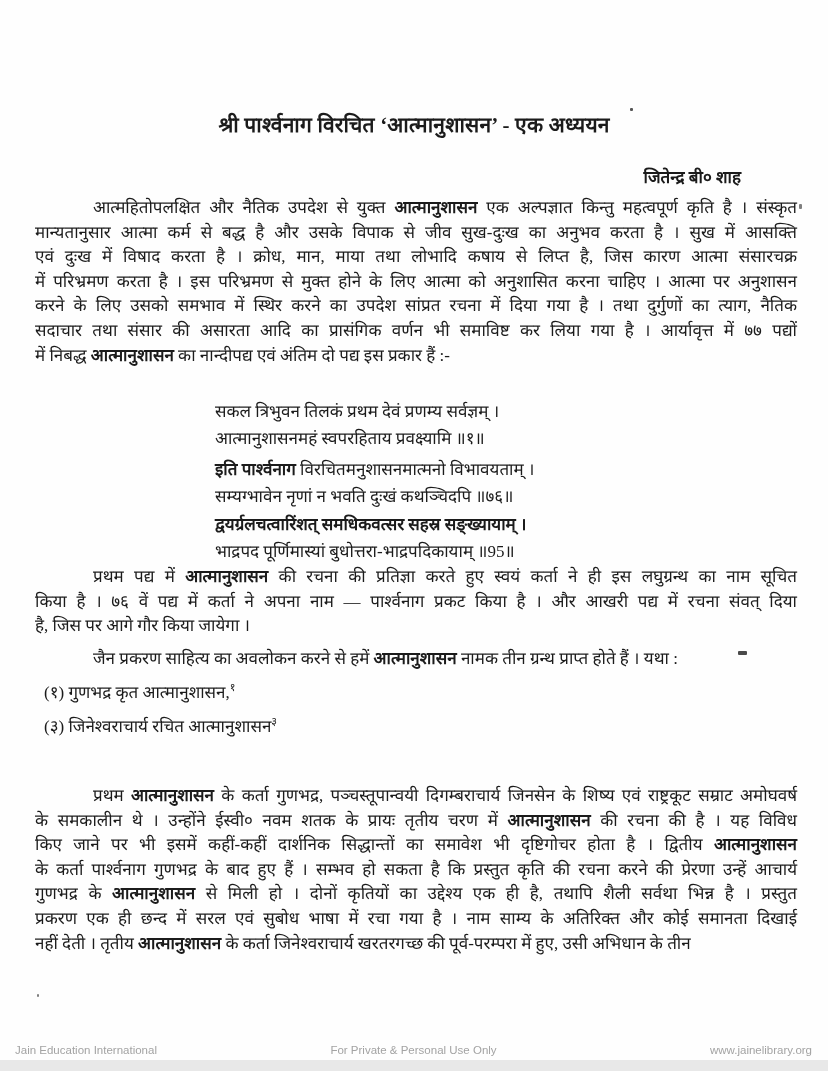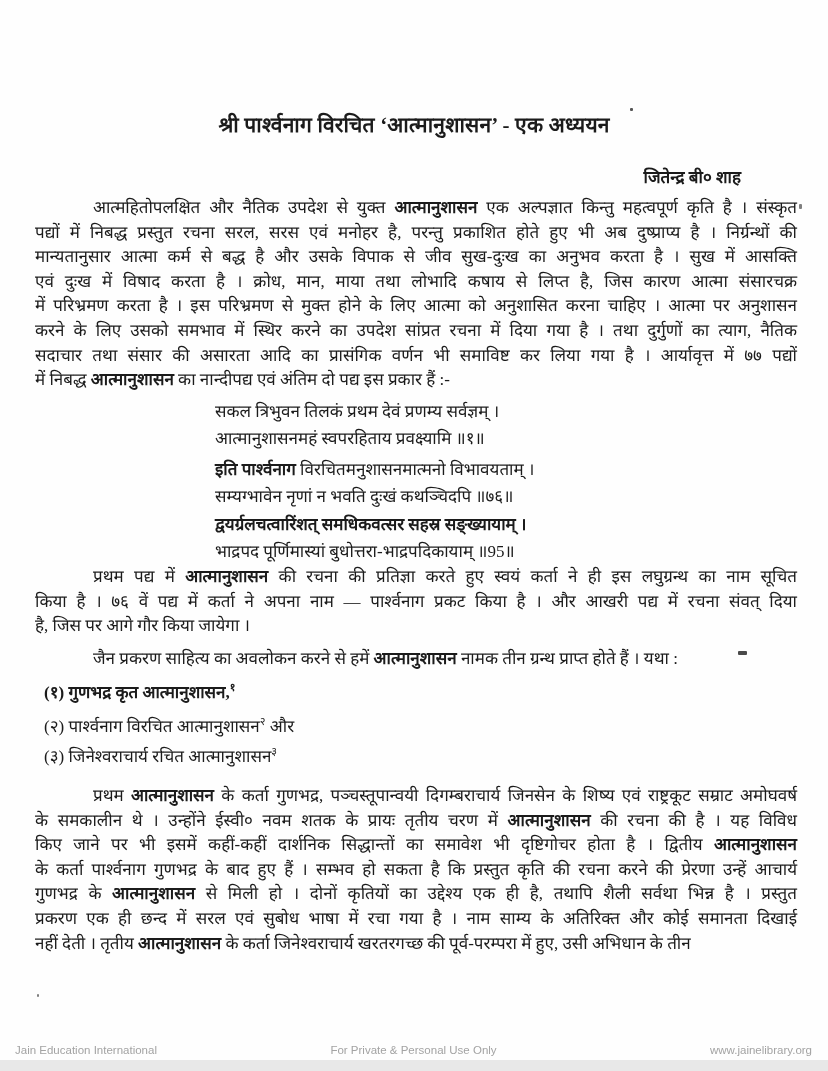--- a/index.html
+++ b/index.html
@@ -54,21 +54,21 @@
   #verse-3 { top: 511px; }
   .work-list {
     position: absolute;
     left: 44px; right: 60px;
     top: 680px;
   }
   .list-item {
     font-size: 17px;
     line-height: 25px;
   }
-  #list-item-1 { margin-bottom: 9px; font-weight: bold; }
+  #list-item-1 { margin-bottom: 9px; }
   #list-item-2 { margin-bottom: 5px; }
   sup { font-size: 11px; line-height: 0; }
   .footer {
     position: absolute;
     top: 1044px; left: 15px; right: 16px;
     display: flex;
     justify-content: space-between;
     align-items: baseline;
     font-family: "Liberation Sans", "DejaVu Sans", sans-serif;
     font-size: 11.5px;
@@ -85,21 +85,20 @@
 <body>
 
 <div class="page">
 
   <h1 class="doc-title">श्री पार्श्वनाग विरचित ‘आत्मानुशासन’ - एक अध्ययन</h1>
 
   <div class="author">जितेन्द्र बी० शाह</div>
 
   <div class="para" id="para-1">
       <div class="ln first">आत्महितोपलक्षित और नैतिक उपदेश से युक्त <b>आत्मानुशासन</b> एक अल्पज्ञात किन्तु महत्वपूर्ण कृति है । संस्कृत</div>
-      <div class="ln">पद्यों में निबद्ध प्रस्तुत रचना सरल, सरस एवं मनोहर है, परन्तु प्रकाशित होते हुए भी अब दुष्प्राप्य है । निर्ग्रन्थों की</div>
       <div class="ln">मान्यतानुसार आत्मा कर्म से बद्ध है और उसके विपाक से जीव सुख-दुःख का अनुभव करता है । सुख में आसक्ति</div>
       <div class="ln">एवं दुःख में विषाद करता है । क्रोध, मान, माया तथा लोभादि कषाय से लिप्त है, जिस कारण आत्मा संसारचक्र</div>
       <div class="ln">में परिभ्रमण करता है । इस परिभ्रमण से मुक्त होने के लिए आत्मा को अनुशासित करना चाहिए । आत्मा पर अनुशासन</div>
       <div class="ln">करने के लिए उसको समभाव में स्थिर करने का उपदेश सांप्रत रचना में दिया गया है । तथा दुर्गुणों का त्याग, नैतिक</div>
       <div class="ln">सदाचार तथा संसार की असारता आदि का प्रासंगिक वर्णन भी समाविष्ट कर लिया गया है । आर्यावृत्त में ७७ पद्यों</div>
       <div class="ln last">में निबद्ध <b>आत्मानुशासन</b> का नान्दीपद्य एवं अंतिम दो पद्य इस प्रकार हैं :-</div>
     </div>
 
   <div class="verse" id="verse-1">
       <div class="ln">सकल त्रिभुवन तिलकं प्रथम देवं प्रणम्य सर्वज्ञम् ।</div>
@@ -119,21 +118,20 @@
       <div class="ln">किया है । ७६ वें पद्य में कर्ता ने अपना नाम — पार्श्वनाग प्रकट किया है । और आखरी पद्य में रचना संवत् दिया</div>
       <div class="ln last">है, जिस पर आगे गौर किया जायेगा ।</div>
     </div>
 
   <div class="para" id="para-3">
       <div class="ln last first">जैन प्रकरण साहित्य का अवलोकन करने से हमें <b>आत्मानुशासन</b> नामक तीन ग्रन्थ प्राप्त होते हैं । यथा :</div>
     </div>
 
   <div class="work-list">
     <div class="list-item" id="list-item-1">(१) गुणभद्र कृत आत्मानुशासन,<sup>१</sup></div>
-    <div class="list-item" id="list-item-2">(२) पार्श्वनाग विरचित आत्मानुशासन<sup>२</sup> और</div>
     <div class="list-item" id="list-item-3">(३) जिनेश्वराचार्य रचित आत्मानुशासन<sup>३</sup></div>
   </div>
 
   <div class="para" id="para-4">
       <div class="ln first">प्रथम <b>आत्मानुशासन</b> के कर्ता गुणभद्र, पञ्चस्तूपान्वयी दिगम्बराचार्य जिनसेन के शिष्य एवं राष्ट्रकूट सम्राट अमोघवर्ष</div>
       <div class="ln">के समकालीन थे । उन्होंने ईस्वी० नवम शतक के प्रायः तृतीय चरण में <b>आत्मानुशासन</b> की रचना की है । यह विविध</div>
       <div class="ln">किए जाने पर भी इसमें कहीं-कहीं दार्शनिक सिद्धान्तों का समावेश भी दृष्टिगोचर होता है । द्वितीय <b>आत्मानुशासन</b></div>
       <div class="ln">के कर्ता पार्श्वनाग गुणभद्र के बाद हुए हैं । सम्भव हो सकता है कि प्रस्तुत कृति की रचना करने की प्रेरणा उन्हें आचार्य</div>
       <div class="ln">गुणभद्र के <b>आत्मानुशासन</b> से मिली हो । दोनों कृतियों का उद्देश्य एक ही है, तथापि शैली सर्वथा भिन्न है । प्रस्तुत</div>
       <div class="ln">प्रकरण एक ही छन्द में सरल एवं सुबोध भाषा में रचा गया है । नाम साम्य के अतिरिक्त और कोई समानता दिखाई</div>

